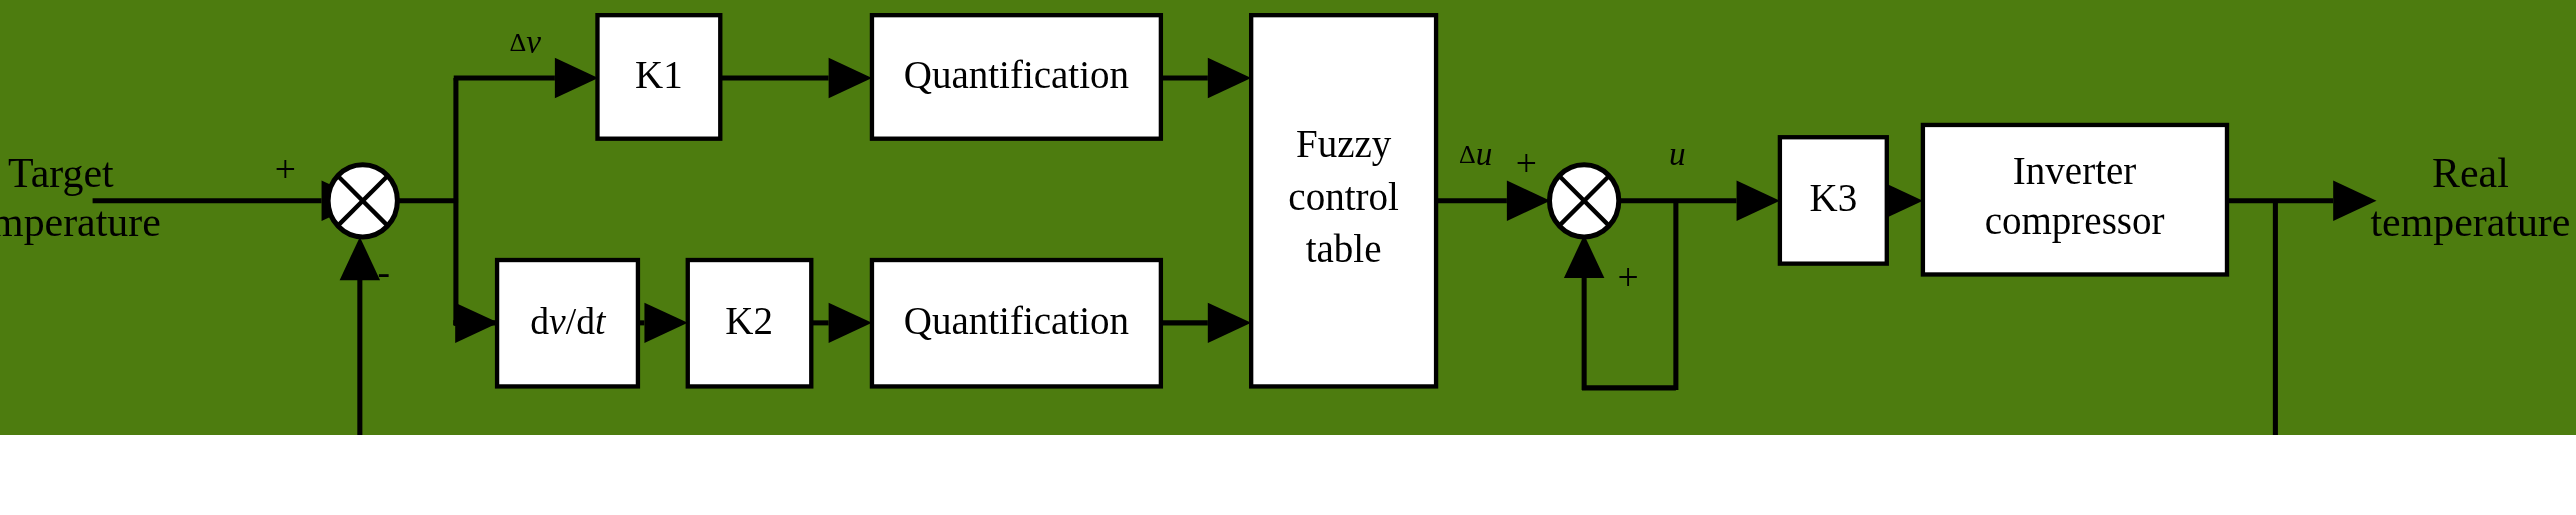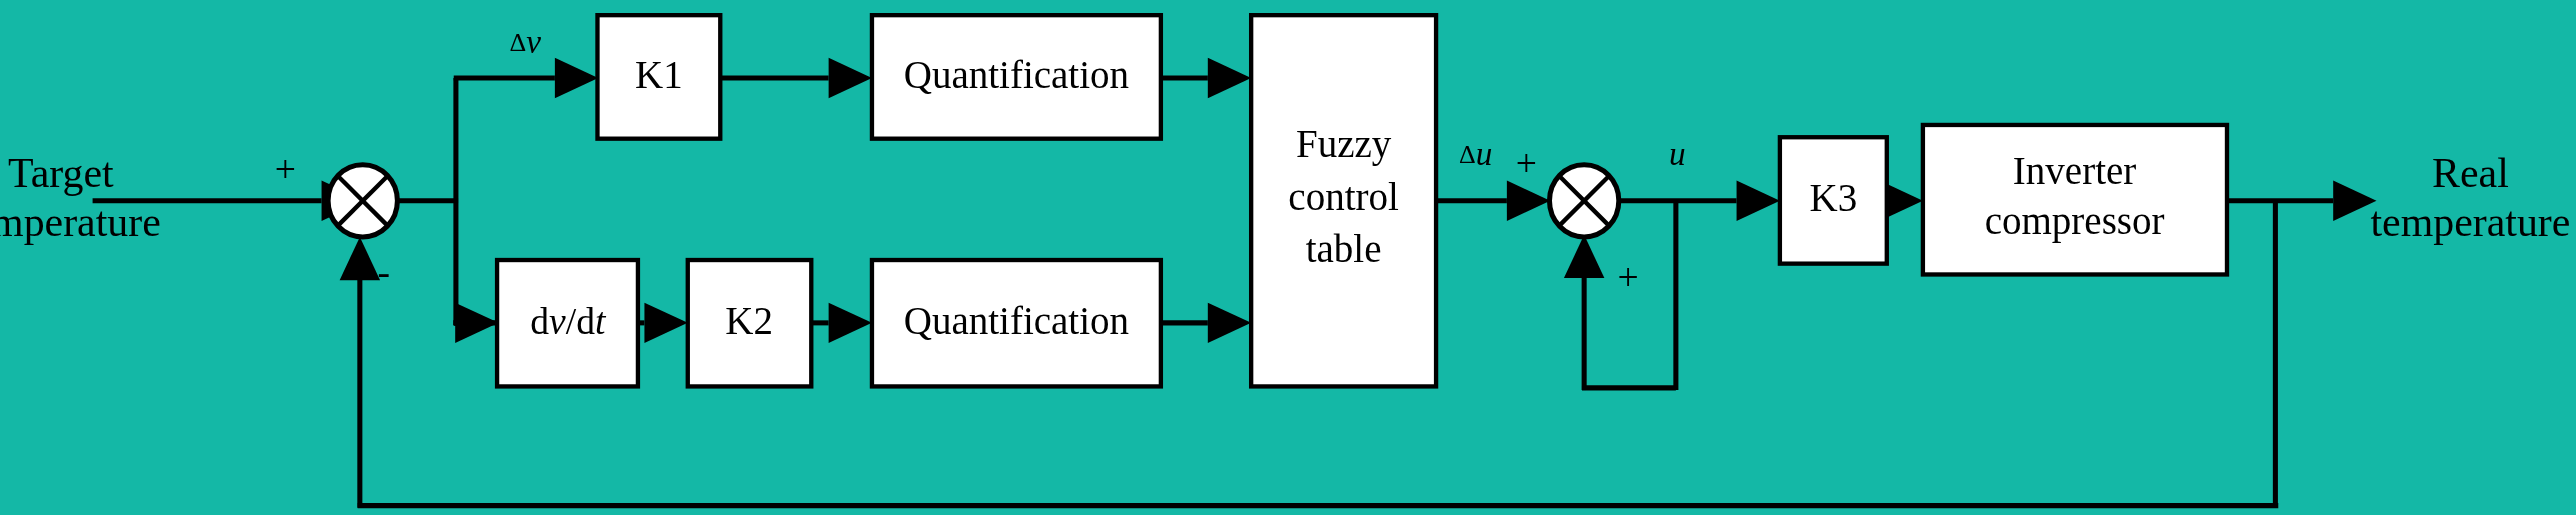--- a/index.html
+++ b/index.html
@@ -3,22 +3,22 @@
 <meta charset="utf-8">
 <style>
   html, body {
     margin: 0;
     padding: 0;
     background: #ffffff;
   }
   #diagram-root {
     position: relative;
     width: 2576px;
-    height: 515px;
-    background: #14b8a6;
+    height: 435px;
+    background: #4d7c0f;
     font-family: "Liberation Serif", "DejaVu Serif", serif;
     overflow: hidden;
   }
   svg#block-diagram {
     display: block;
     width: 2576px;
     height: 515px;
   }
   .blk-rect {
     fill: #ffffff;

